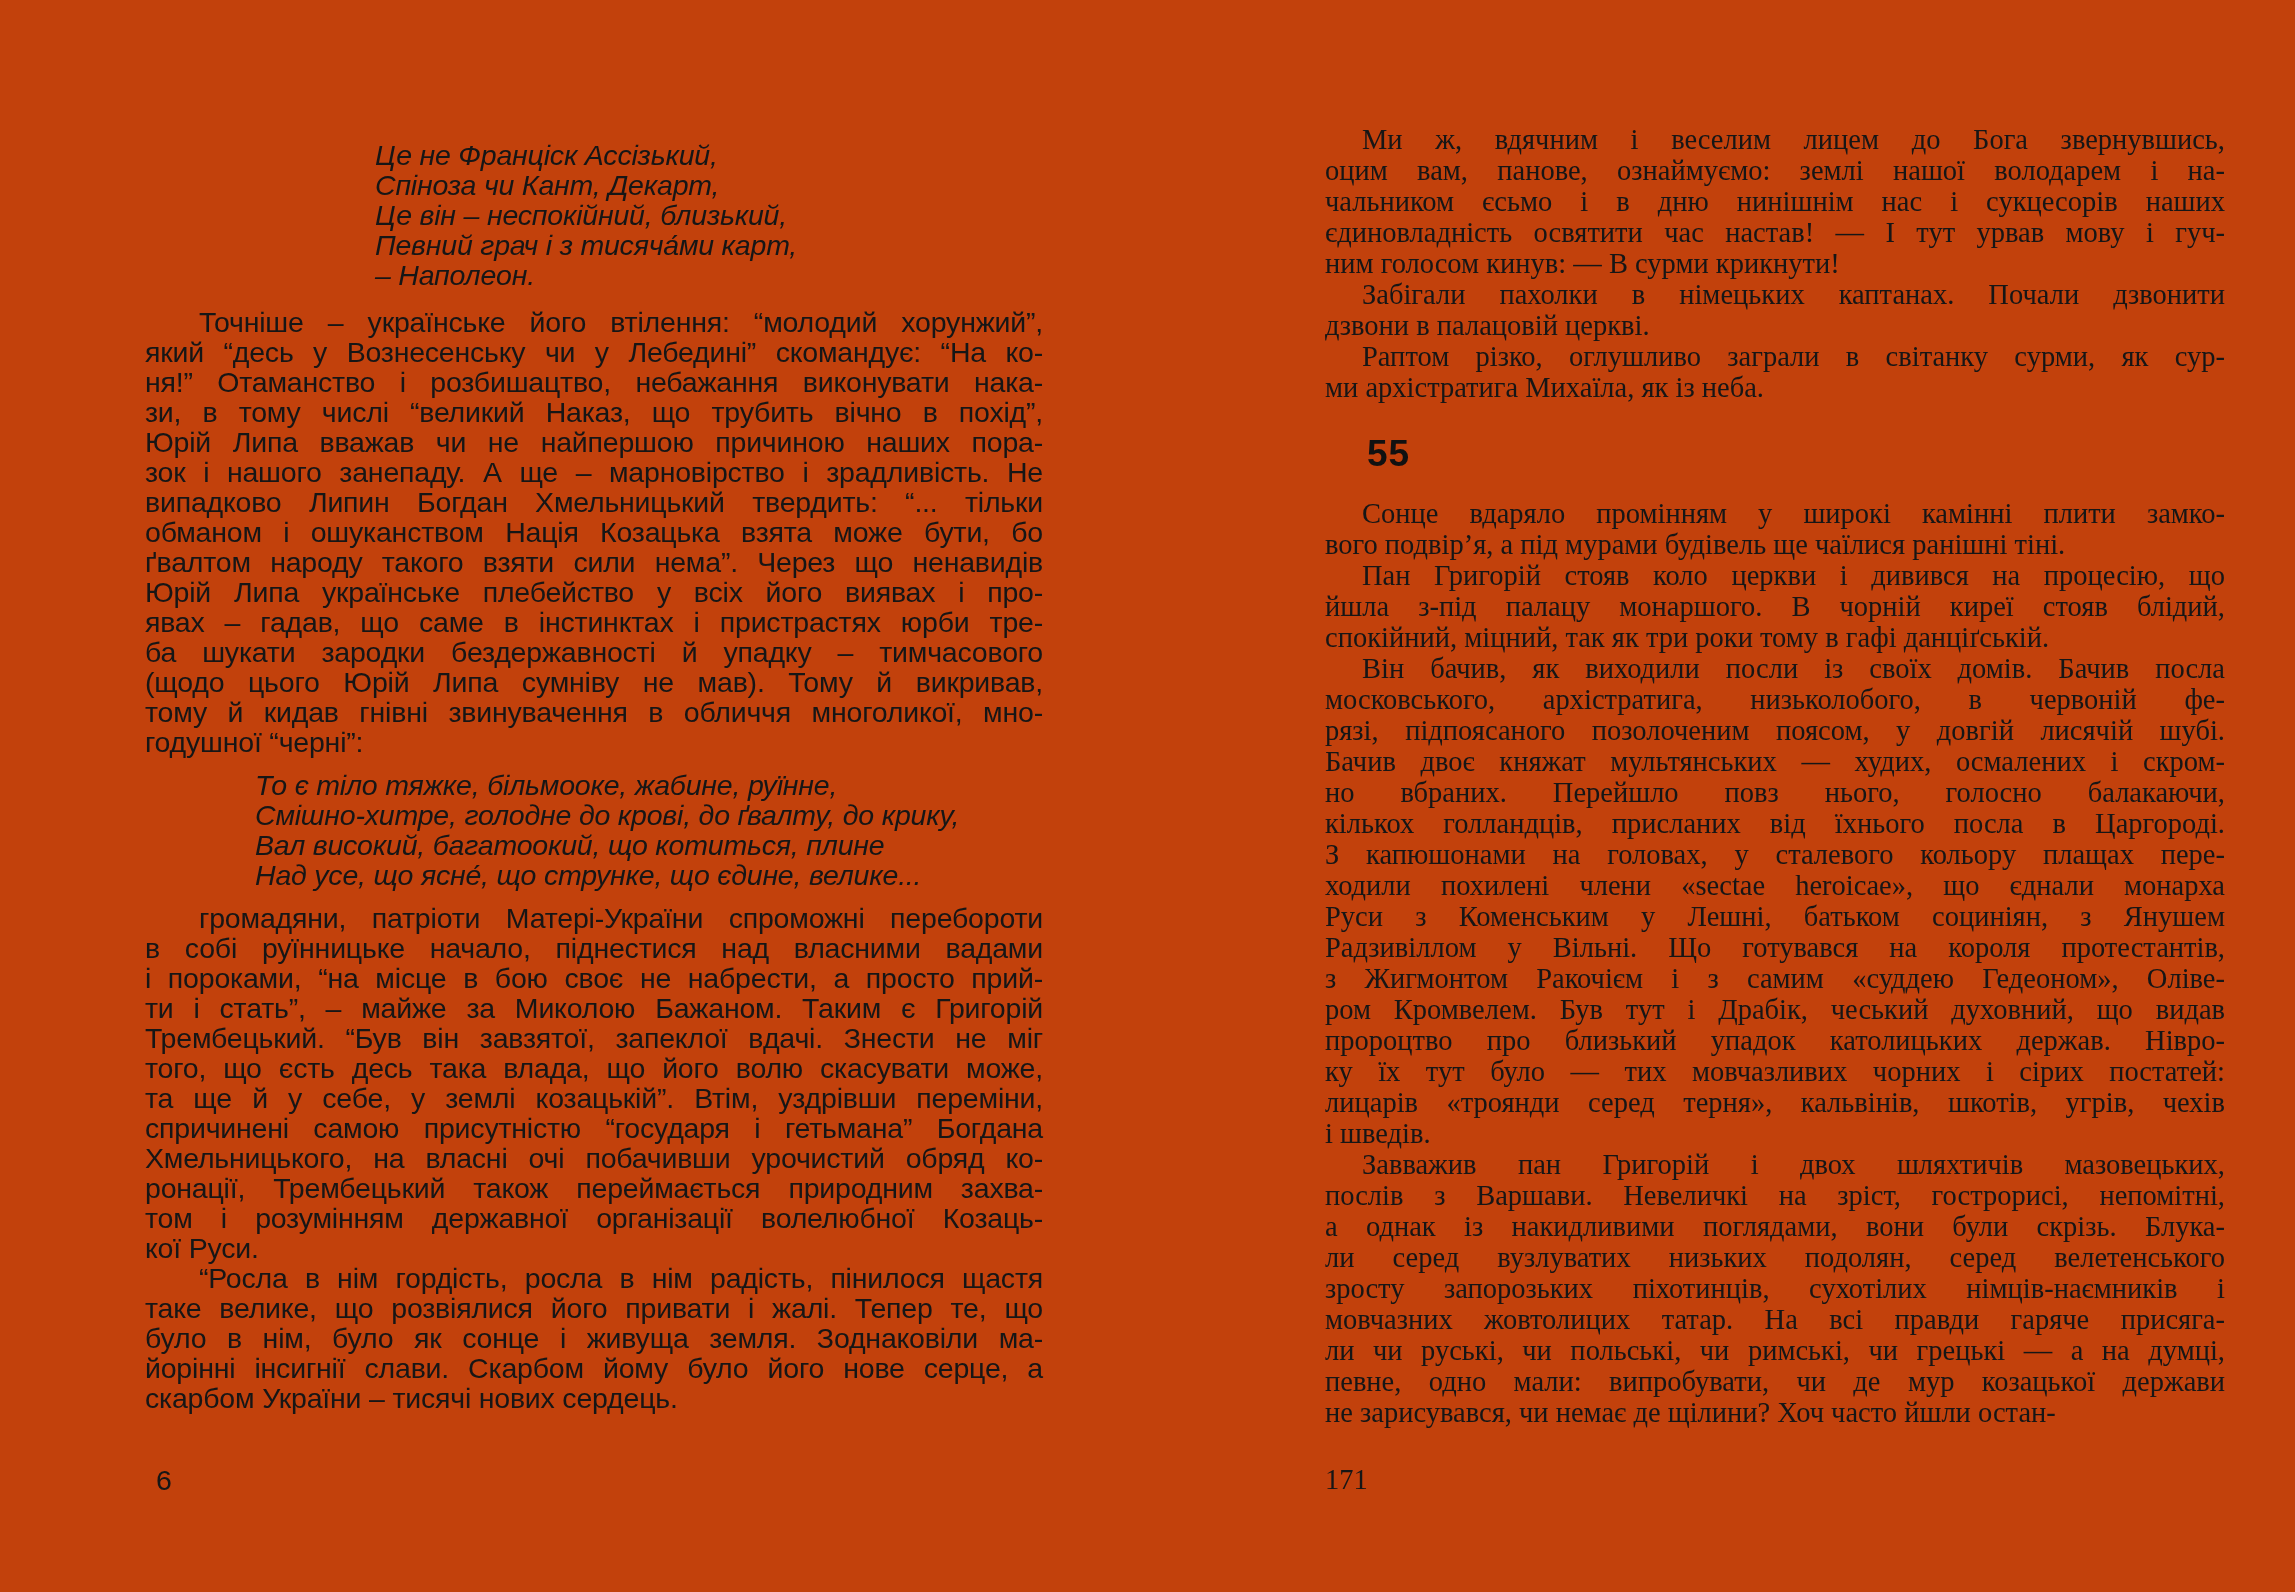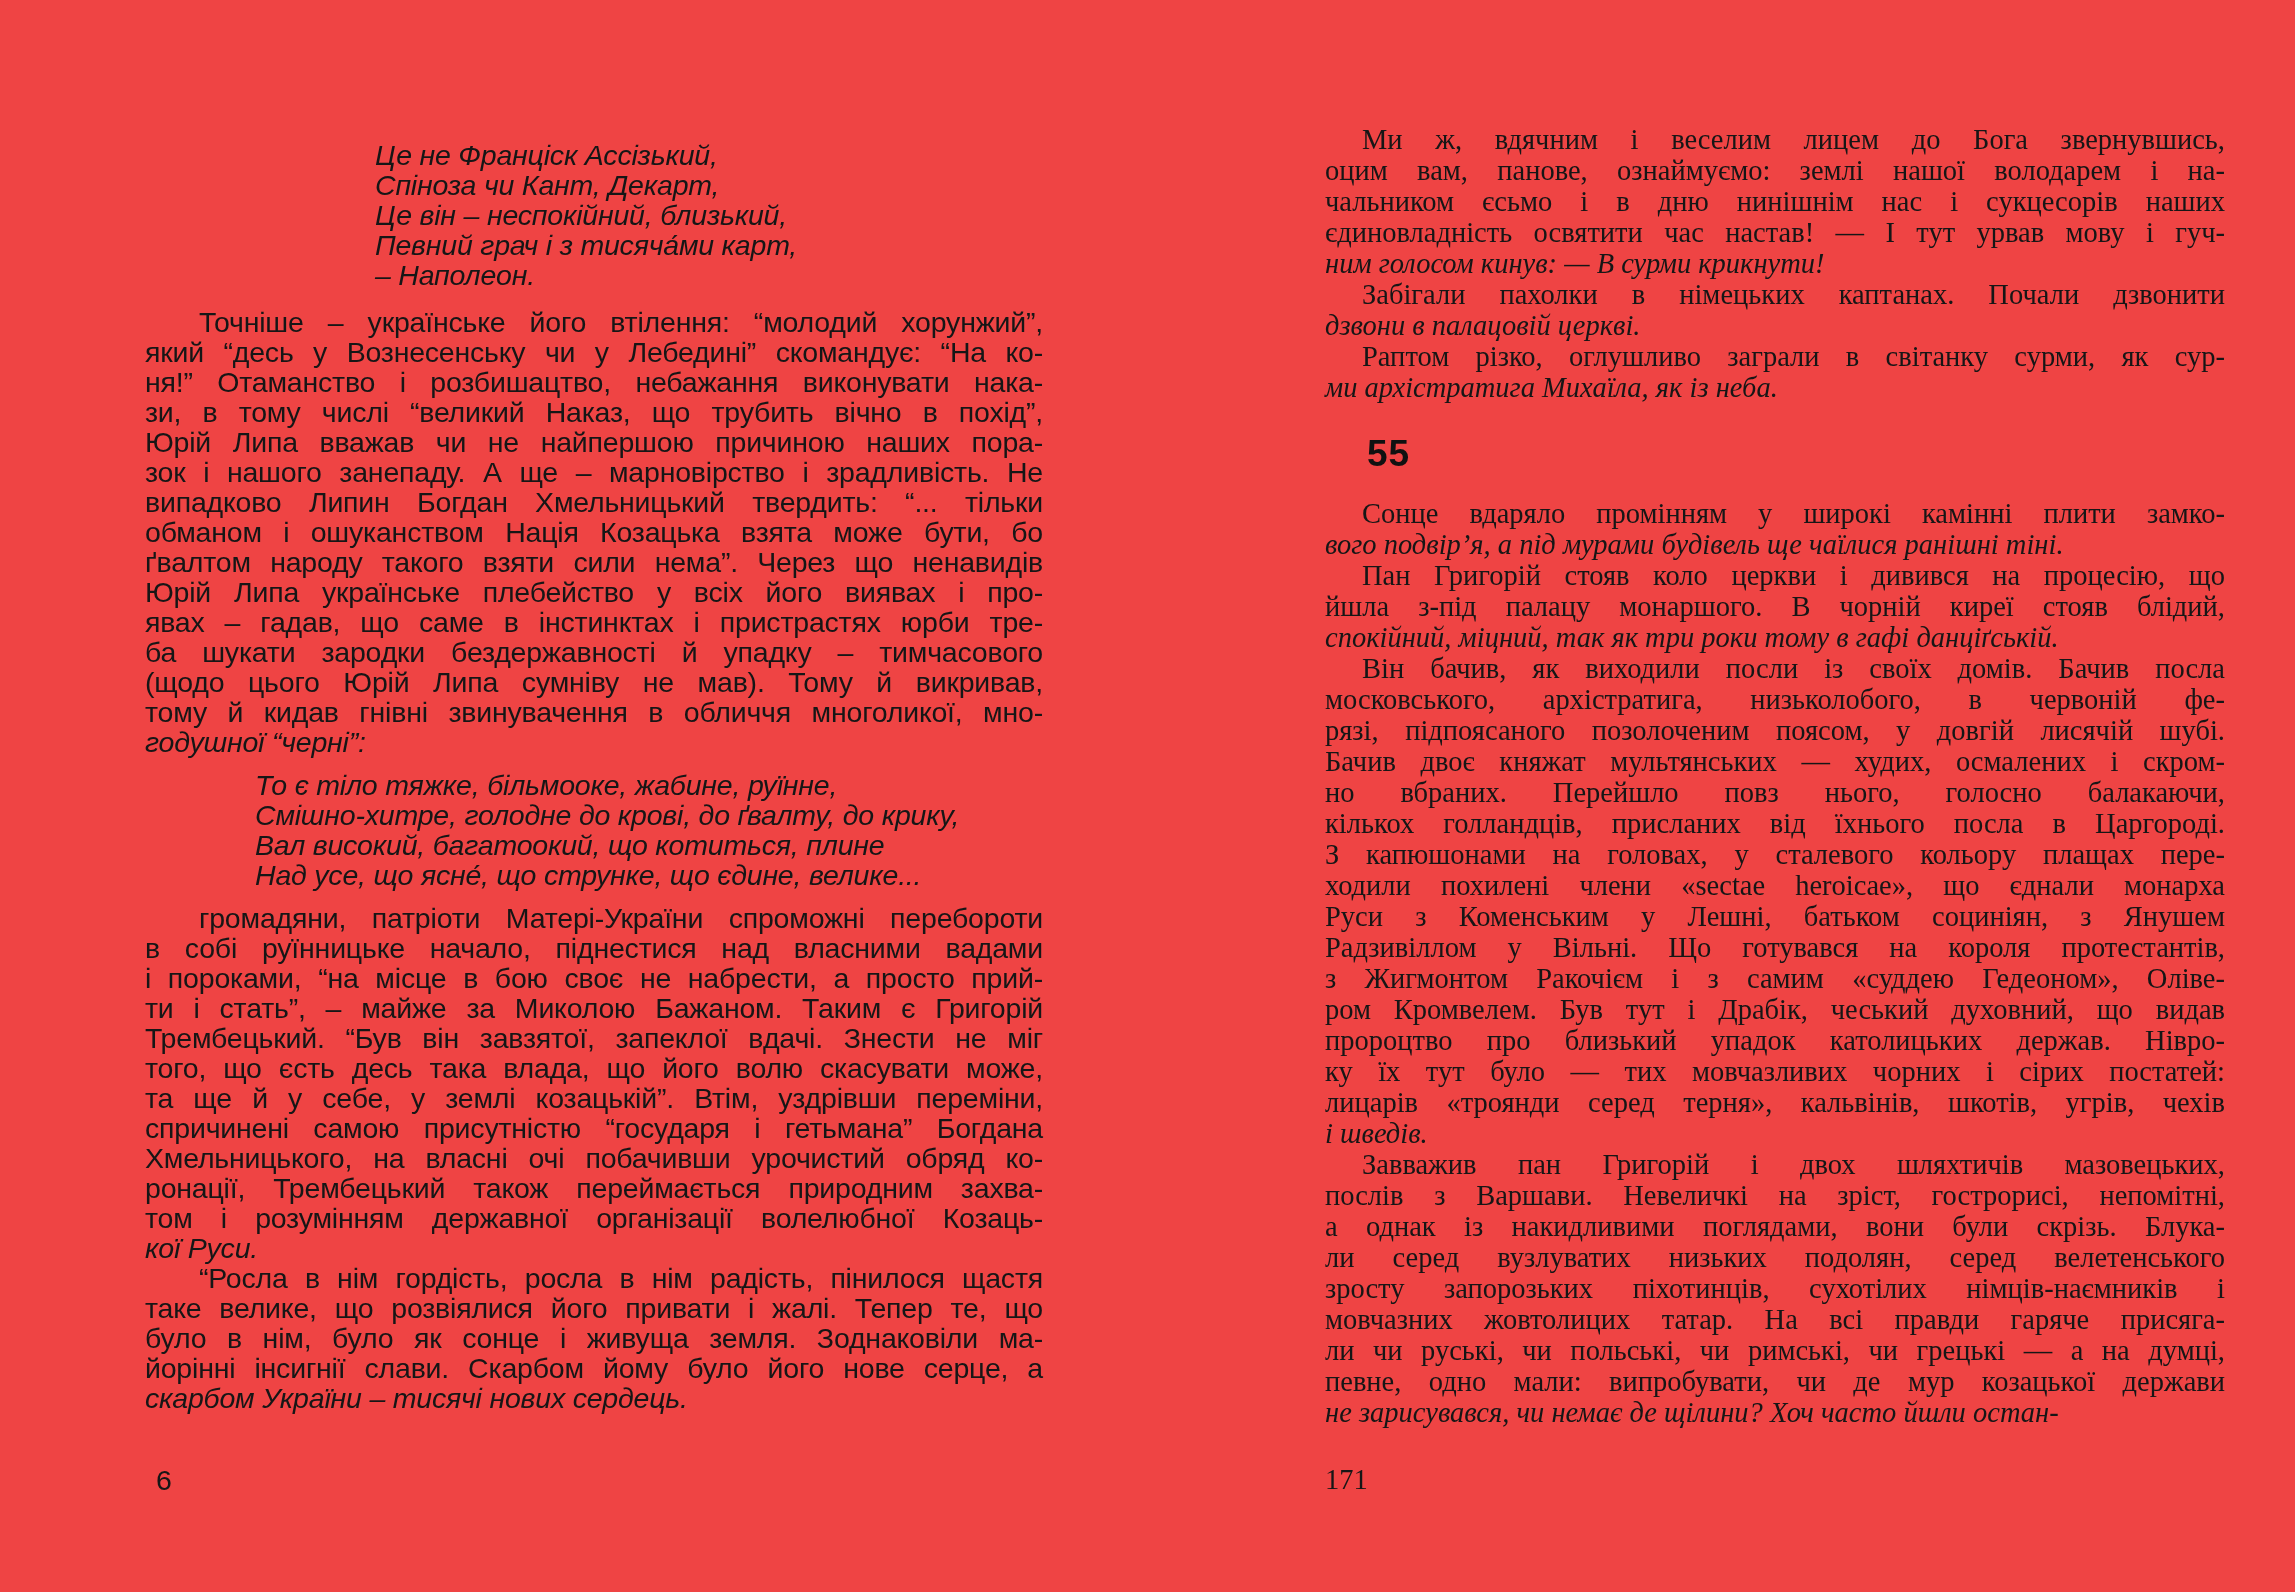--- a/index.html
+++ b/index.html
@@ -1,22 +1,22 @@
 <!DOCTYPE html>
 <html style="font-size:14.7px"><head>
 <meta charset="utf-8">
 <style>
   html,body{margin:0;padding:0;background:#ffffff;}
-  .spread{position:relative;width:2296px;height:1592px;background:#ef4444;color:#161616;overflow:hidden;}
+  .spread{position:relative;width:2296px;height:1592px;background:#c2410c;color:#161616;overflow:hidden;}
   .col{position:absolute;}
   .left-col{left:145px;top:140px;width:898px;font-family:"Liberation Sans",sans-serif;font-size:28.5px;line-height:30px;letter-spacing:-0.2px;}
   .right-col{left:1325px;top:124px;width:900px;font-family:"Liberation Serif",serif;font-size:28.5px;line-height:31px;}
   .tline{white-space:nowrap;}
   .jp .tline{text-align:justify;text-align-last:justify;}
-  .jp .tline:last-child{text-align-last:left;font-style:italic;}
+  .jp .tline:last-child{text-align-last:left;}
   .left-col .jp .tline:first-child{text-indent:54px;}
   .right-col .jp .tline:first-child{text-indent:37px;}
   .poem{font-style:italic;}
   .poem .tline{text-align:left;}
   .poem1{margin:0 0 16.5px 230px;}
   .poem2{margin:13px 0 13px 110px;}
   .section-heading{font-family:"Liberation Sans",sans-serif;font-weight:700;font-size:37px;line-height:40px;margin:31px 0 24px 42px;letter-spacing:0.9px;color:#111;}
   .pagenum{position:absolute;color:#161616;}
   .pagenum-left{left:156px;top:1464px;font-family:"Liberation Sans",sans-serif;font-size:28.5px;}
   .pagenum-right{left:1325px;width:900px;top:1464px;font-family:"Liberation Serif",serif;font-size:28.5px;}

